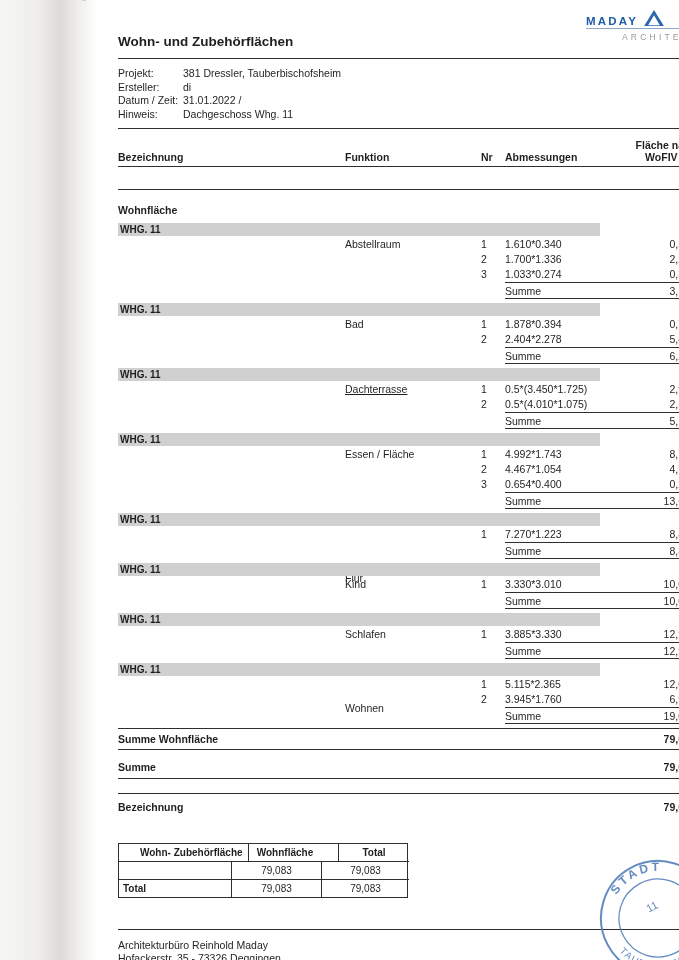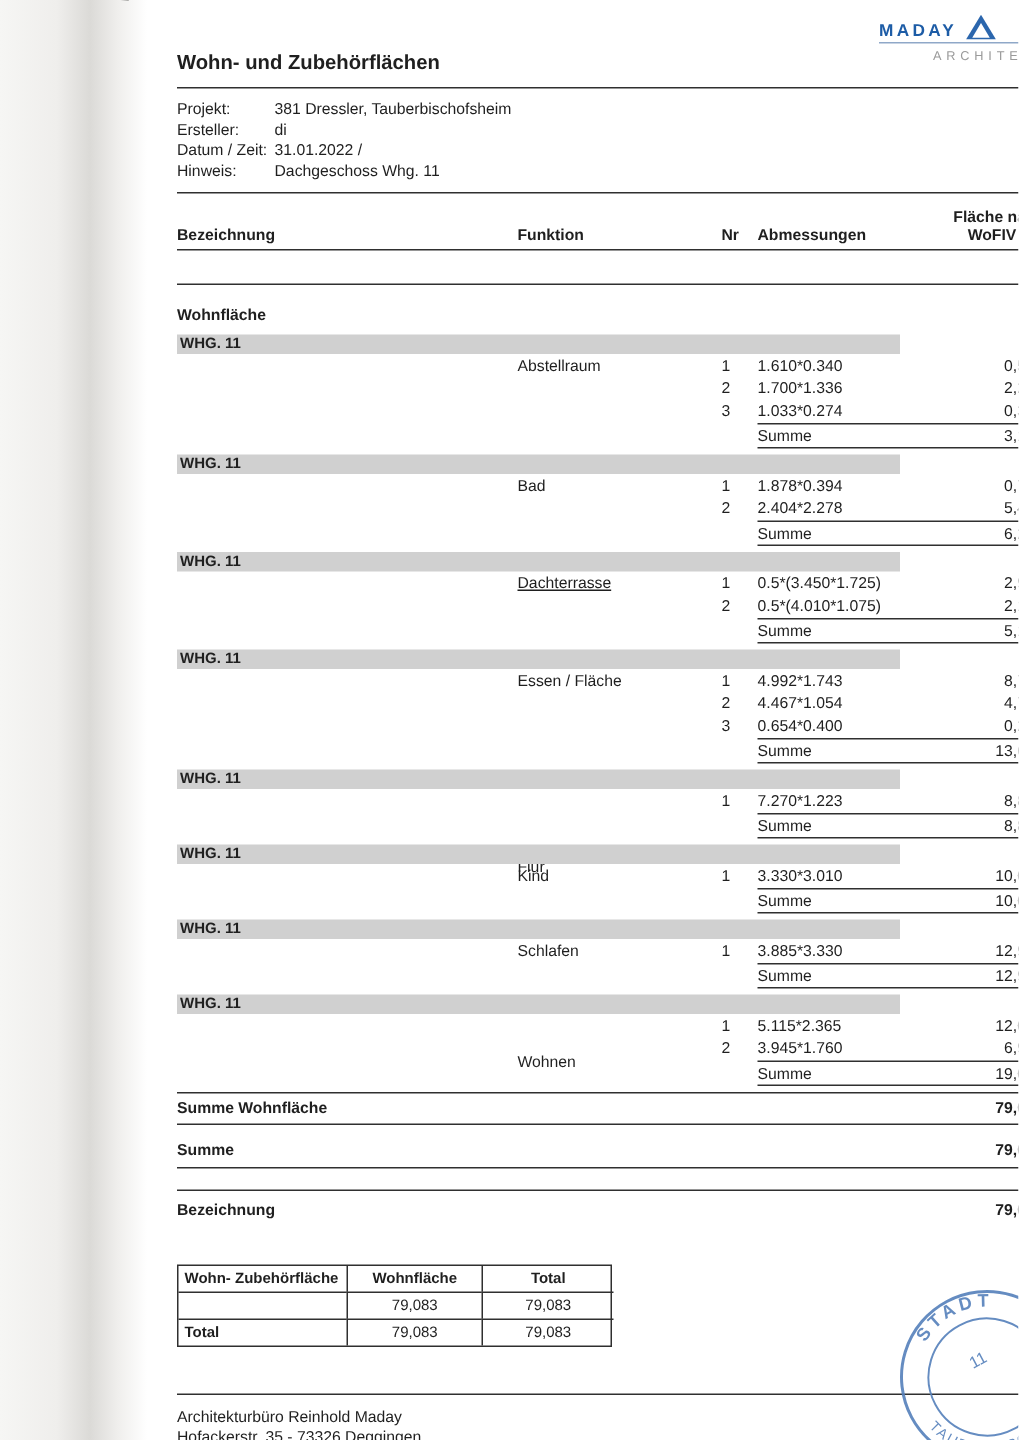--- a/index.html
+++ b/index.html
@@ -38,21 +38,21 @@
 
   .total-row{display:flex;justify-content:space-between;font-size:10.5px;font-weight:bold;}
   .total-sw{border-top:1px solid #2f2f2f;border-bottom:1px solid #2f2f2f;padding:4px 0;}
   .total-summe{margin-top:11px;padding-bottom:5px;border-bottom:1px solid #2f2f2f;}
   .total-gesamt{margin-top:14px;border-top:1px solid #2f2f2f;padding-top:7px;}
 
   .summary-table{display:grid;grid-template-columns:112px 90px 88px;width:290px;border:1.6px solid #2f2f2f;margin-top:30px;font-size:10px;}
   .st-cell{border-left:1px solid #2f2f2f;border-top:1px solid #2f2f2f;padding:3px 4px;text-align:center;min-height:17px;line-height:11px;white-space:nowrap;}
   .st-cell:nth-child(3n+1){border-left:none;text-align:left;}
   .st-cell:nth-child(-n+3){border-top:none;}
-  .st-head{font-weight:bold;}
+  .st-head{font-weight:bold;margin-left:17px;}
   .st-bold{font-weight:bold;}
 
   .footer{margin-top:31px;border-top:1px solid #2f2f2f;padding-top:9px;font-size:10.5px;line-height:13px;}
 
   .stamp{position:absolute;left:583px;top:843px;opacity:.9;}
 </style>
 </head>
 <body>
 
 <div class="page">

